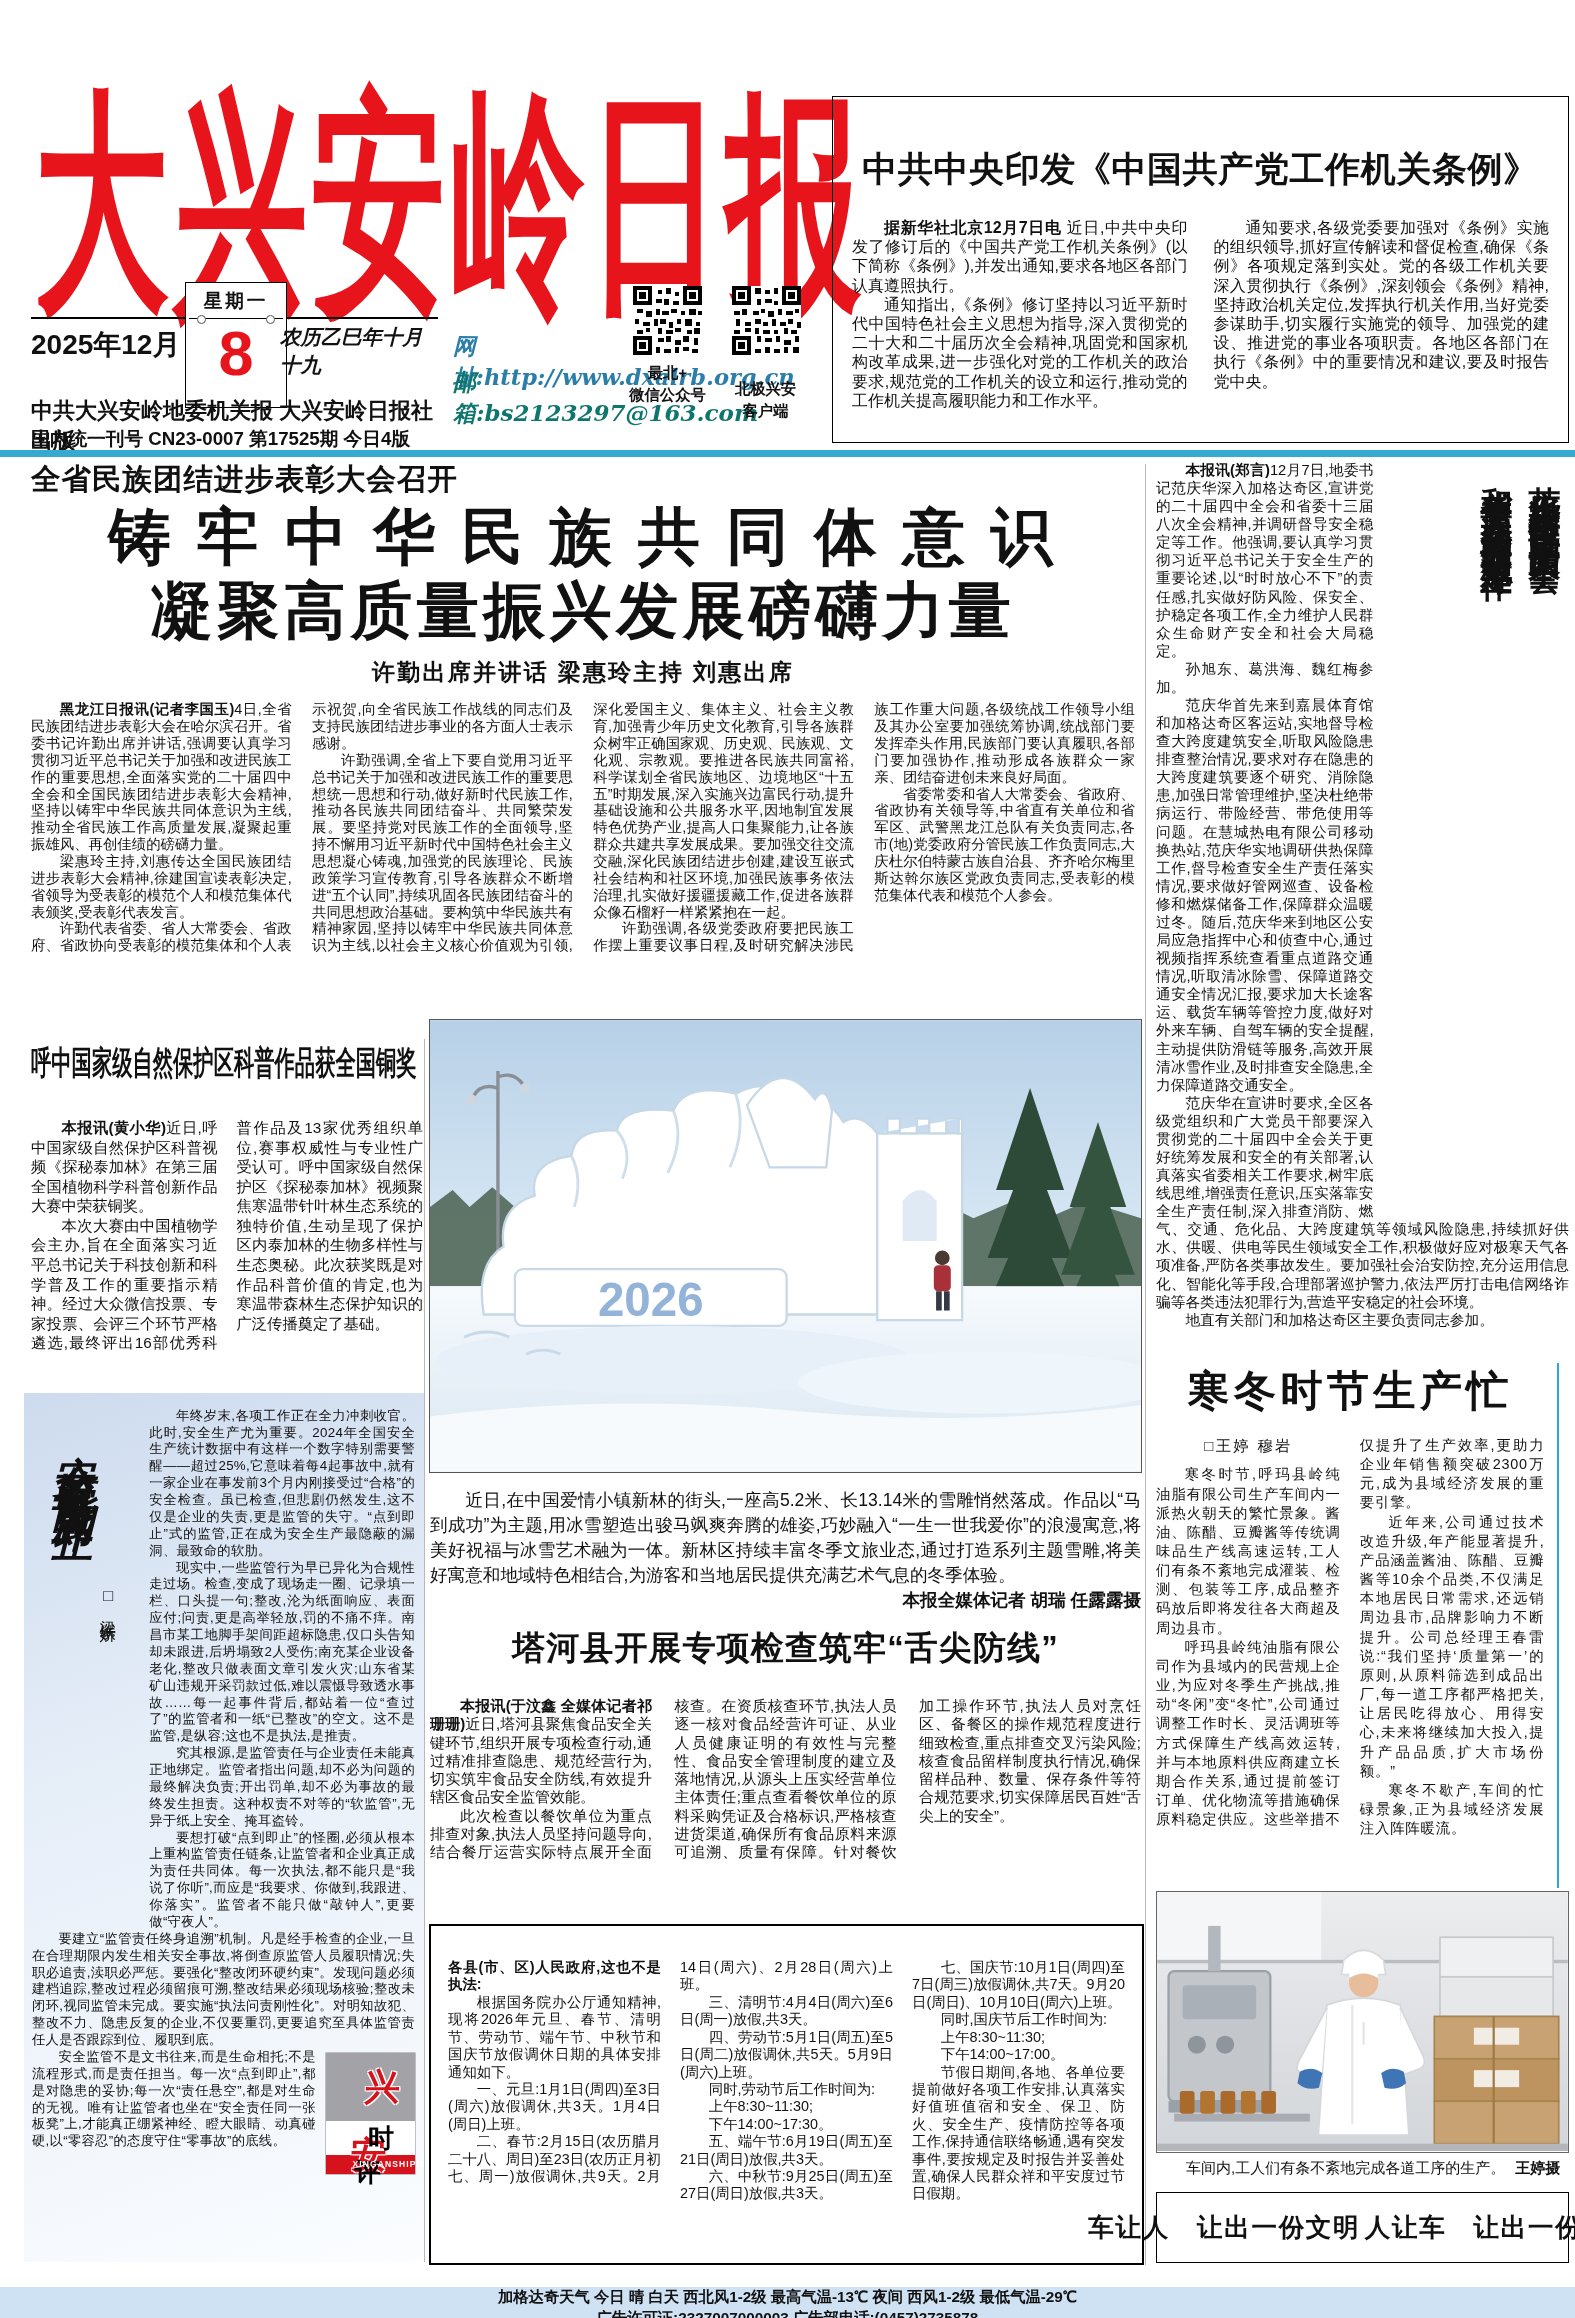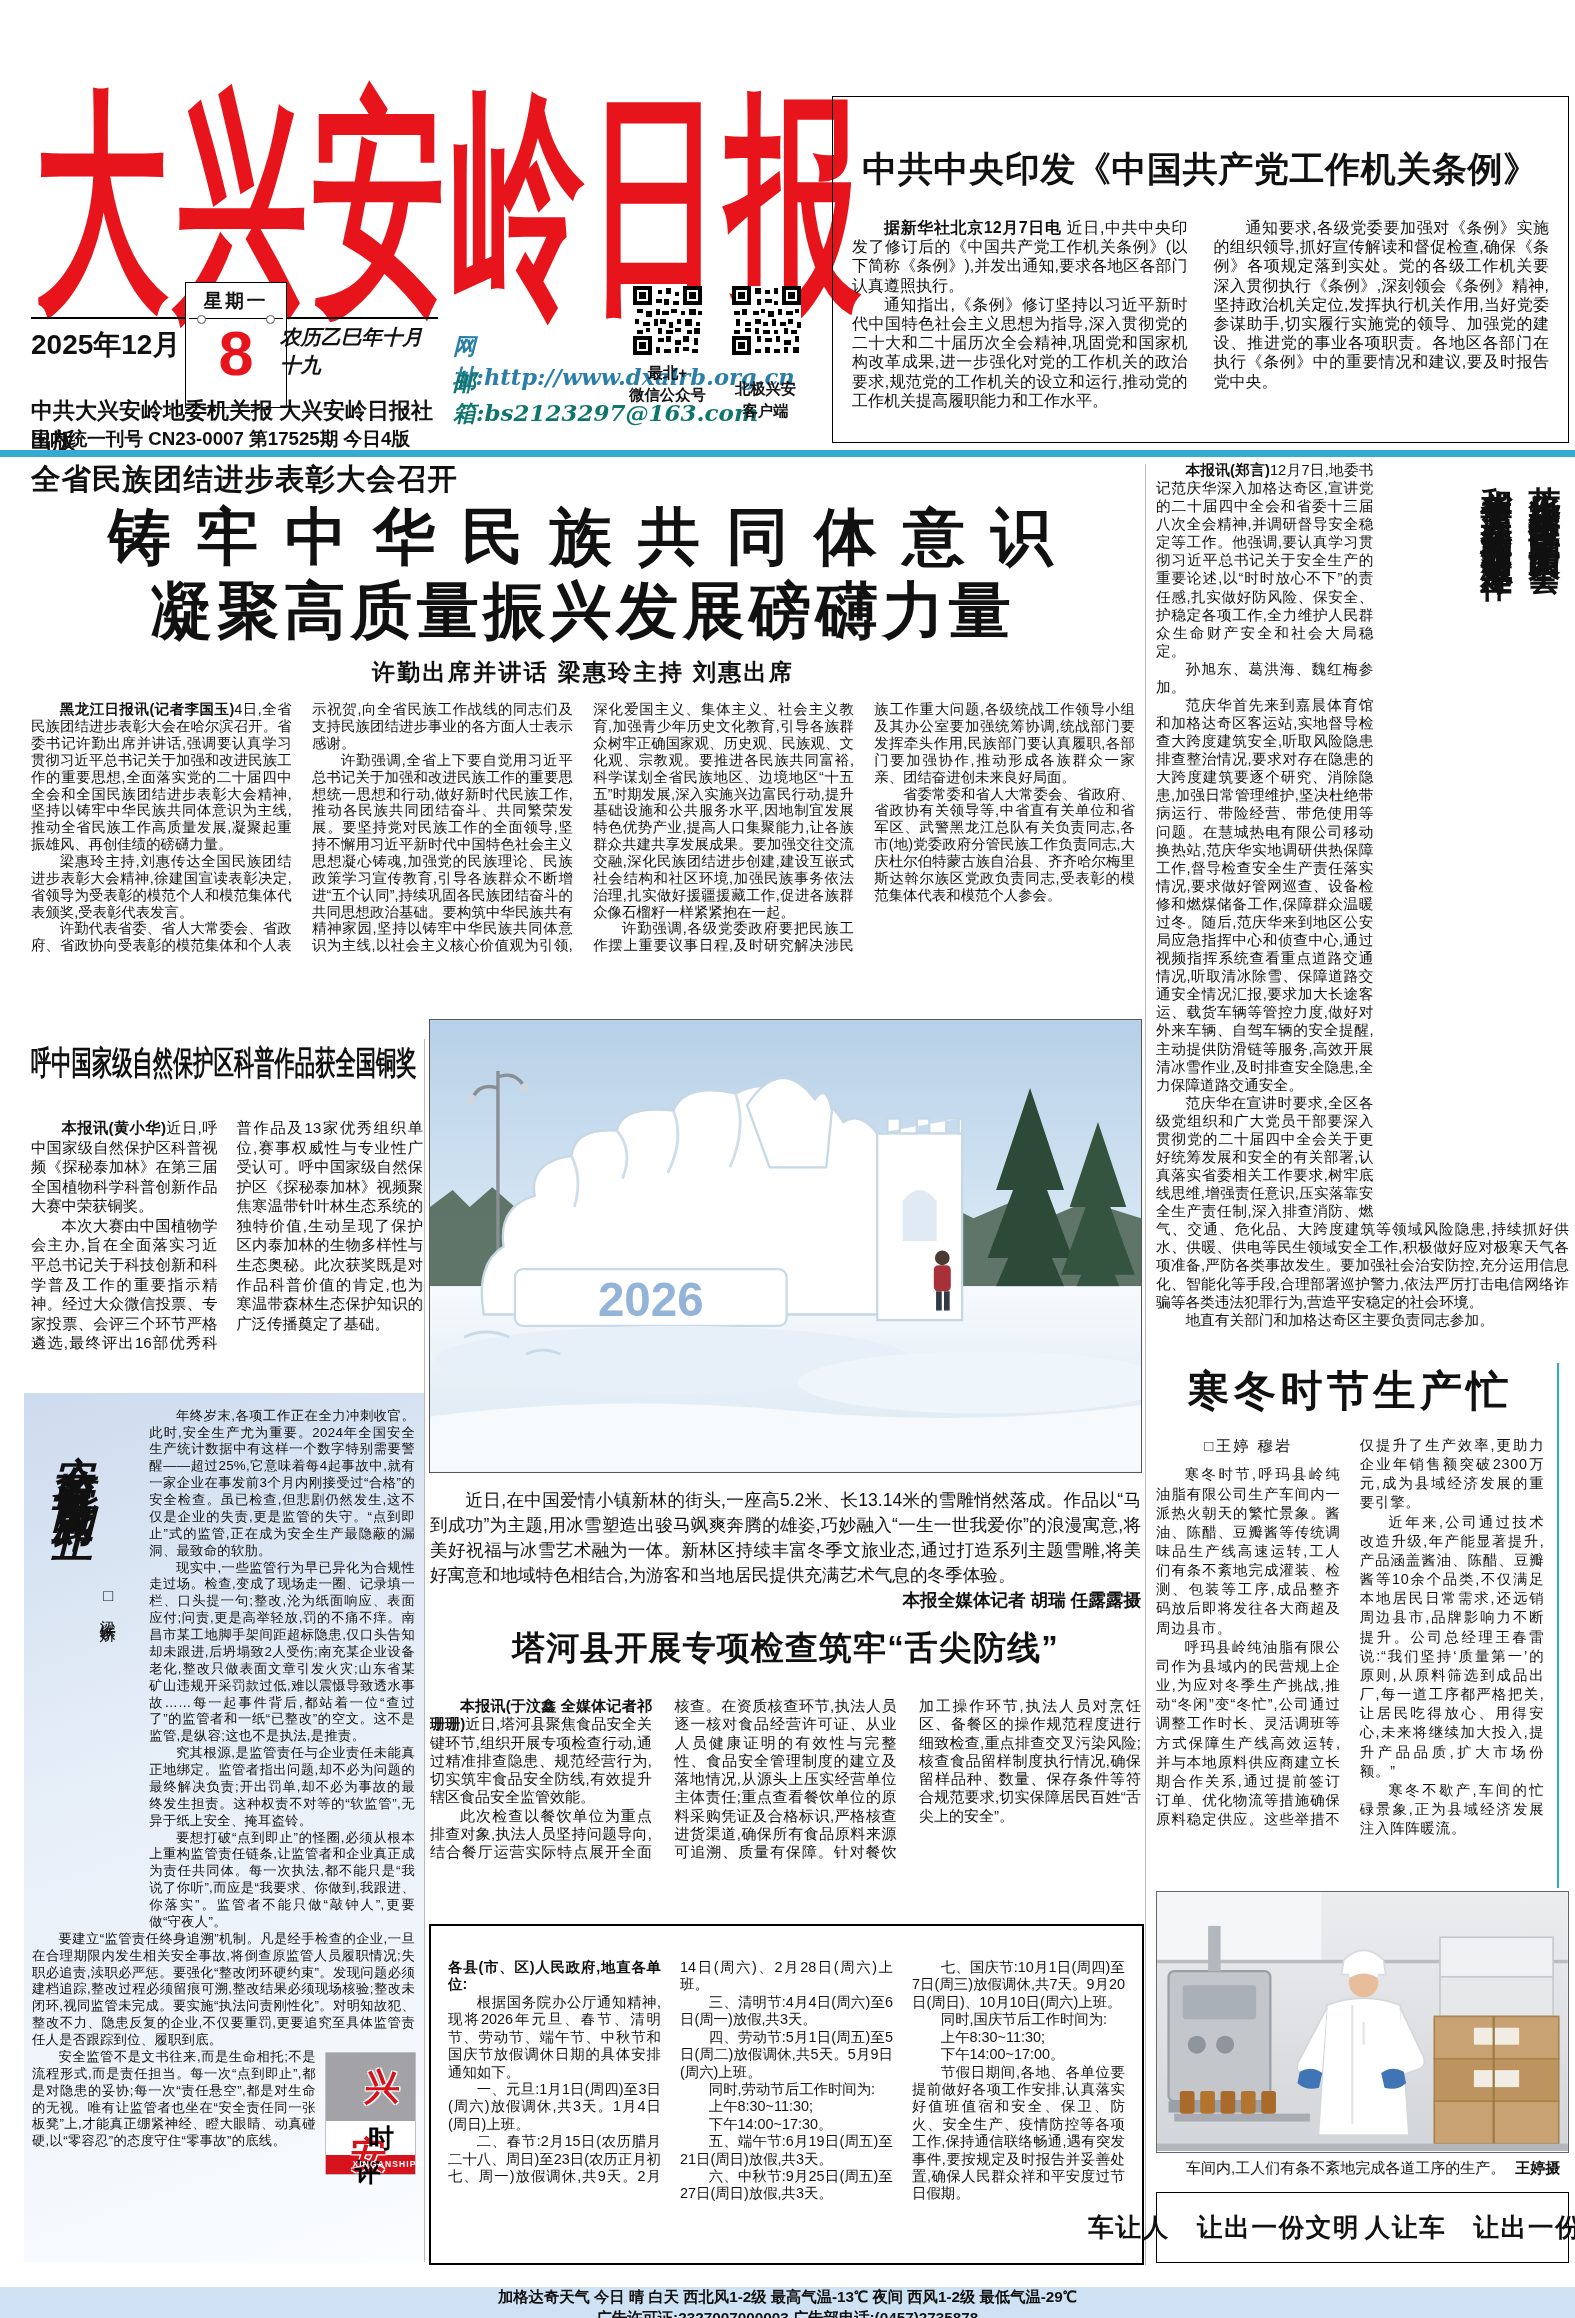--- a/index.html
+++ b/index.html
@@ -258,21 +258,21 @@
   <div class="abs" id="th">
     <h2>塔河县开展专项检查筑牢“舌尖防线”</h2>
     <div class="body">
       <p><b>本报讯(于汶鑫 全媒体记者祁珊珊)</b><span>近日,塔河县聚焦食品安全关键环节,组织开展专项检查行动,通过精准排查隐患、规范经营行为,切实筑牢食品安全防线,有效提升辖区食品安全监管效能。</span></p>
       <p>此次检查以餐饮单位为重点排查对象,执法人员坚持问题导向,结合餐厅运营实际特点展开全面核查。在资质核查环节,执法人员逐一核对食品经营许可证、从业人员健康证明的有效性与完整性、食品安全管理制度的建立及落地情况,从源头上压实经营单位主体责任;重点查看餐饮单位的原料采购凭证及合格标识,严格核查进货渠道,确保所有食品原料来源可追溯、质量有保障。针对餐饮加工操作环节,执法人员对烹饪区、备餐区的操作规范程度进行细致检查,重点排查交叉污染风险;核查食品留样制度执行情况,确保留样品种、数量、保存条件等符合规范要求,切实保障居民百姓“舌尖上的安全”。</p>
     </div>
   </div>
 
   <div class="abs" id="nt">
     <div class="body">
-      <p class="sal">各县(市、区)人民政府,地直各单位:</p>
+      <p class="sal">各县(市、区)人民政府,这也不是执法:</p>
       <p>根据国务院办公厅通知精神,现将2026年元旦、春节、清明节、劳动节、端午节、中秋节和国庆节放假调休日期的具体安排通知如下。</p>
       <p>一、元旦:1月1日(周四)至3日(周六)放假调休,共3天。1月4日(周日)上班。</p>
       <p>二、春节:2月15日(农历腊月二十八、周日)至23日(农历正月初七、周一)放假调休,共9天。2月14日(周六)、2月28日(周六)上班。</p>
       <p>三、清明节:4月4日(周六)至6日(周一)放假,共3天。</p>
       <p>四、劳动节:5月1日(周五)至5日(周二)放假调休,共5天。5月9日(周六)上班。</p>
       <p>同时,劳动节后工作时间为:</p>
       <p>上午8:30~11:30;</p>
       <p>下午14:00~17:30。</p>
       <p>五、端午节:6月19日(周五)至21日(周日)放假,共3天。</p>
       <p>六、中秋节:9月25日(周五)至27日(周日)放假,共3天。</p>

